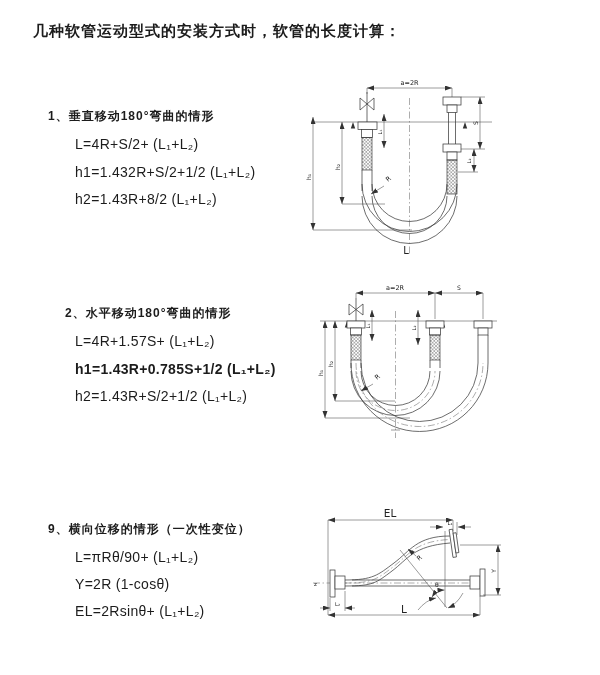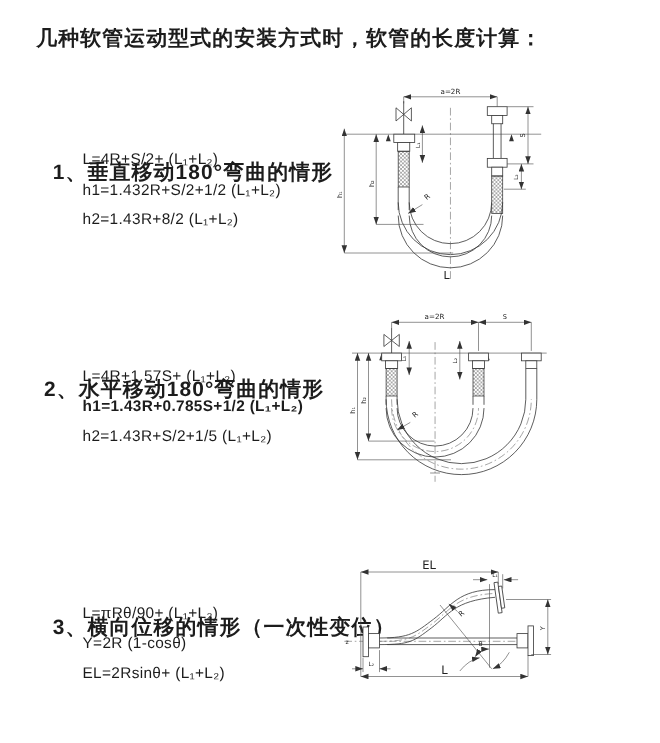--- a/index.html
+++ b/index.html
@@ -2,46 +2,46 @@
 <html><head>
 <meta charset="utf-8">
 <style>
   html,body{margin:0;padding:0;}
   body{
     width:600px;height:675px;position:relative;background:#ffffff;
     font-family:"Liberation Sans","DejaVu Sans",sans-serif;color:#1c1c1c;
     overflow:hidden;
   }
   .abs{position:absolute;}
-  .title{left:33px;top:22px;font-size:19px;font-weight:600;letter-spacing:1px;}
-  .sec-head{font-size:19px;font-weight:600;letter-spacing:1px;margin-top:36px;}
+  .title{left:33px;top:22px;font-size:15px;font-weight:600;letter-spacing:1px;}
+  .sec-head{font-size:12px;font-weight:600;letter-spacing:1px;}
   .formula{font-size:14px;font-weight:500;letter-spacing:.3px;}
   svg{position:absolute;overflow:visible;}
   svg .ln{stroke:#3c3c3c;stroke-width:.75;fill:none;}
   svg .dim{stroke:#4a4a4a;stroke-width:.55;fill:none;}
   svg .cl{stroke:#5a5a5a;stroke-width:.5;fill:none;stroke-dasharray:7 2.5 1.5 2.5;}
   svg .fit{stroke:#3c3c3c;stroke-width:.75;fill:#ffffff;}
   svg text{fill:#222;font-family:"DejaVu Sans","Liberation Sans",sans-serif;}
 </style>
 </head>
 <body>
 
 <div class="abs title">几种软管运动型式的安装方式时，软管的长度计算：</div>
 
 <div class="abs sec-head" style="left:48px;top:108px;">1、垂直移动180°弯曲的情形</div>
 <div class="abs formula" style="left:75px;top:136px;">L=4R+S/2+ (L₁+L₂)</div>
 <div class="abs formula" style="left:75px;top:164px;">h1=1.432R+S/2+1/2 (L₁+L₂)</div>
 <div class="abs formula" style="left:75px;top:191px;">h2=1.43R+8/2 (L₁+L₂)</div>
 
-<div class="abs sec-head" style="left:40px;top:305px;">2、水平移动180°弯曲的情形</div>
+<div class="abs sec-head" style="left:65px;top:305px;">2、水平移动180°弯曲的情形</div>
 <div class="abs formula" style="left:75px;top:333px;">L=4R+1.57S+ (L₁+L₂)</div>
 <div class="abs formula" style="left:75px;top:361px;font-weight:bold;">h1=1.43R+0.785S+1/2 (L₁+L₂)</div>
-<div class="abs formula" style="left:75px;top:388px;">h2=1.43R+S/2+1/5 (L₁+L₂)</div>
-
-<div class="abs sec-head" style="left:48px;top:521px;">3、横向位移的情形（一次性变位）</div>
+<div class="abs formula" style="left:75px;top:388px;">h2=1.43R+S/2+1/2 (L₁+L₂)</div>
+
+<div class="abs sec-head" style="left:48px;top:521px;">9、横向位移的情形（一次性变位）</div>
 <div class="abs formula" style="left:75px;top:549px;text-align:center;">L=πRθ/90+ (L₁+L₂)</div>
 <div class="abs formula" style="left:75px;top:576px;">Y=2R (1-cosθ)</div>
 <div class="abs formula" style="left:75px;top:603px;">EL=2Rsinθ+ (L₁+L₂)</div>
 
 <svg style="left:300px;top:72px;" width="290" height="200" viewBox="0 0 290 200">
   <defs>
     <marker id="ar1" markerWidth="8" markerHeight="6" refX="7" refY="2.5" orient="auto-start-reverse" markerUnits="userSpaceOnUse">
       <path d="M0,0 L7,2.5 L0,5 Z" fill="#333"></path>
     </marker>
     <pattern id="hx1" width="3.4" height="3.4" patternUnits="userSpaceOnUse">

